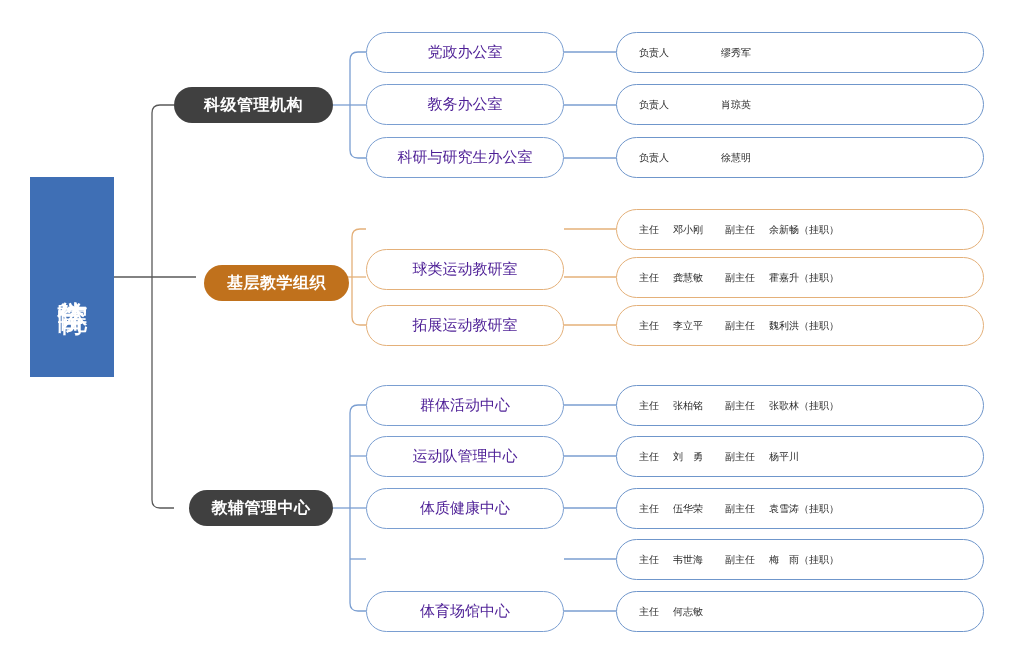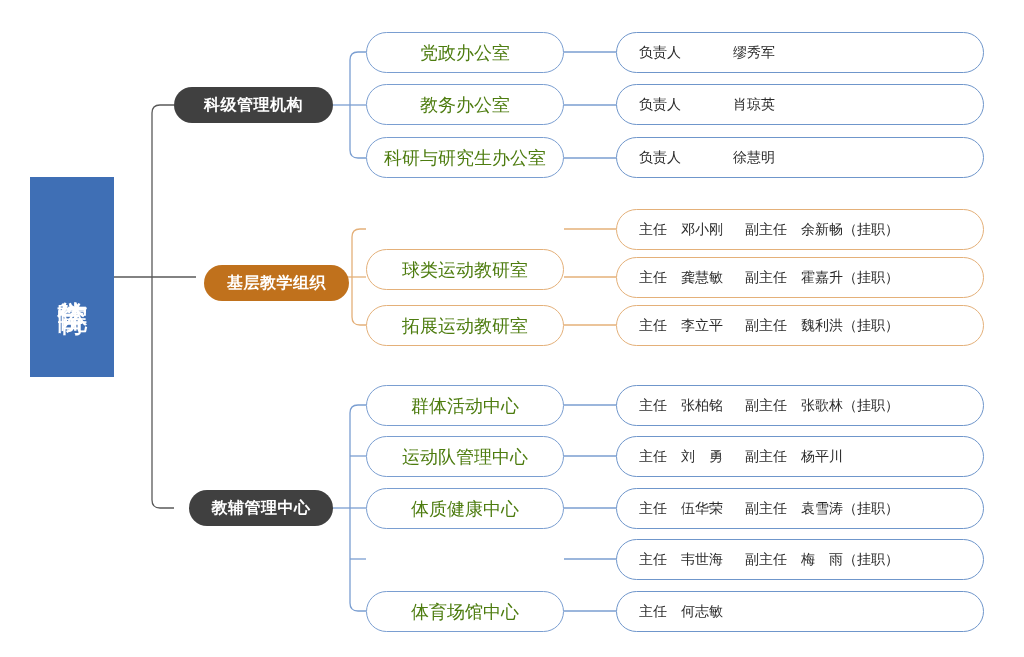--- a/index.html
+++ b/index.html
@@ -71,38 +71,38 @@
   .unit-box {
     position: absolute;
     left: 366px;
     width: 198px;
     height: 41px;
     border-radius: 21px;
     box-sizing: border-box;
     display: flex;
     align-items: center;
     justify-content: center;
-    font-size: 18px;
-    color: #4d7c0f;
+    font-size: 15px;
+    color: #4c1d95;
     background: #ffffff;
   }
   .unit-blue   { border: 1.3px solid #7a9ed1; }
   .unit-orange { border: 1.3px solid #e4b079; }
 
   
   .people-box {
     position: absolute;
     left: 616px;
     width: 368px;
     height: 41px;
     border-radius: 21px;
     box-sizing: border-box;
     display: flex;
     align-items: center;
-    font-size: 14px;
+    font-size: 10px;
     color: #2b2b2b;
     background: #ffffff;
     padding-left: 22px;
   }
   .people-blue   { border: 1.3px solid #6f96cb; }
   .people-orange { border: 1.3px solid #e4b079; }
 
   .people-box .seg        { white-space: pre; }
   .people-box .role       { }
   .people-box .name       { }

